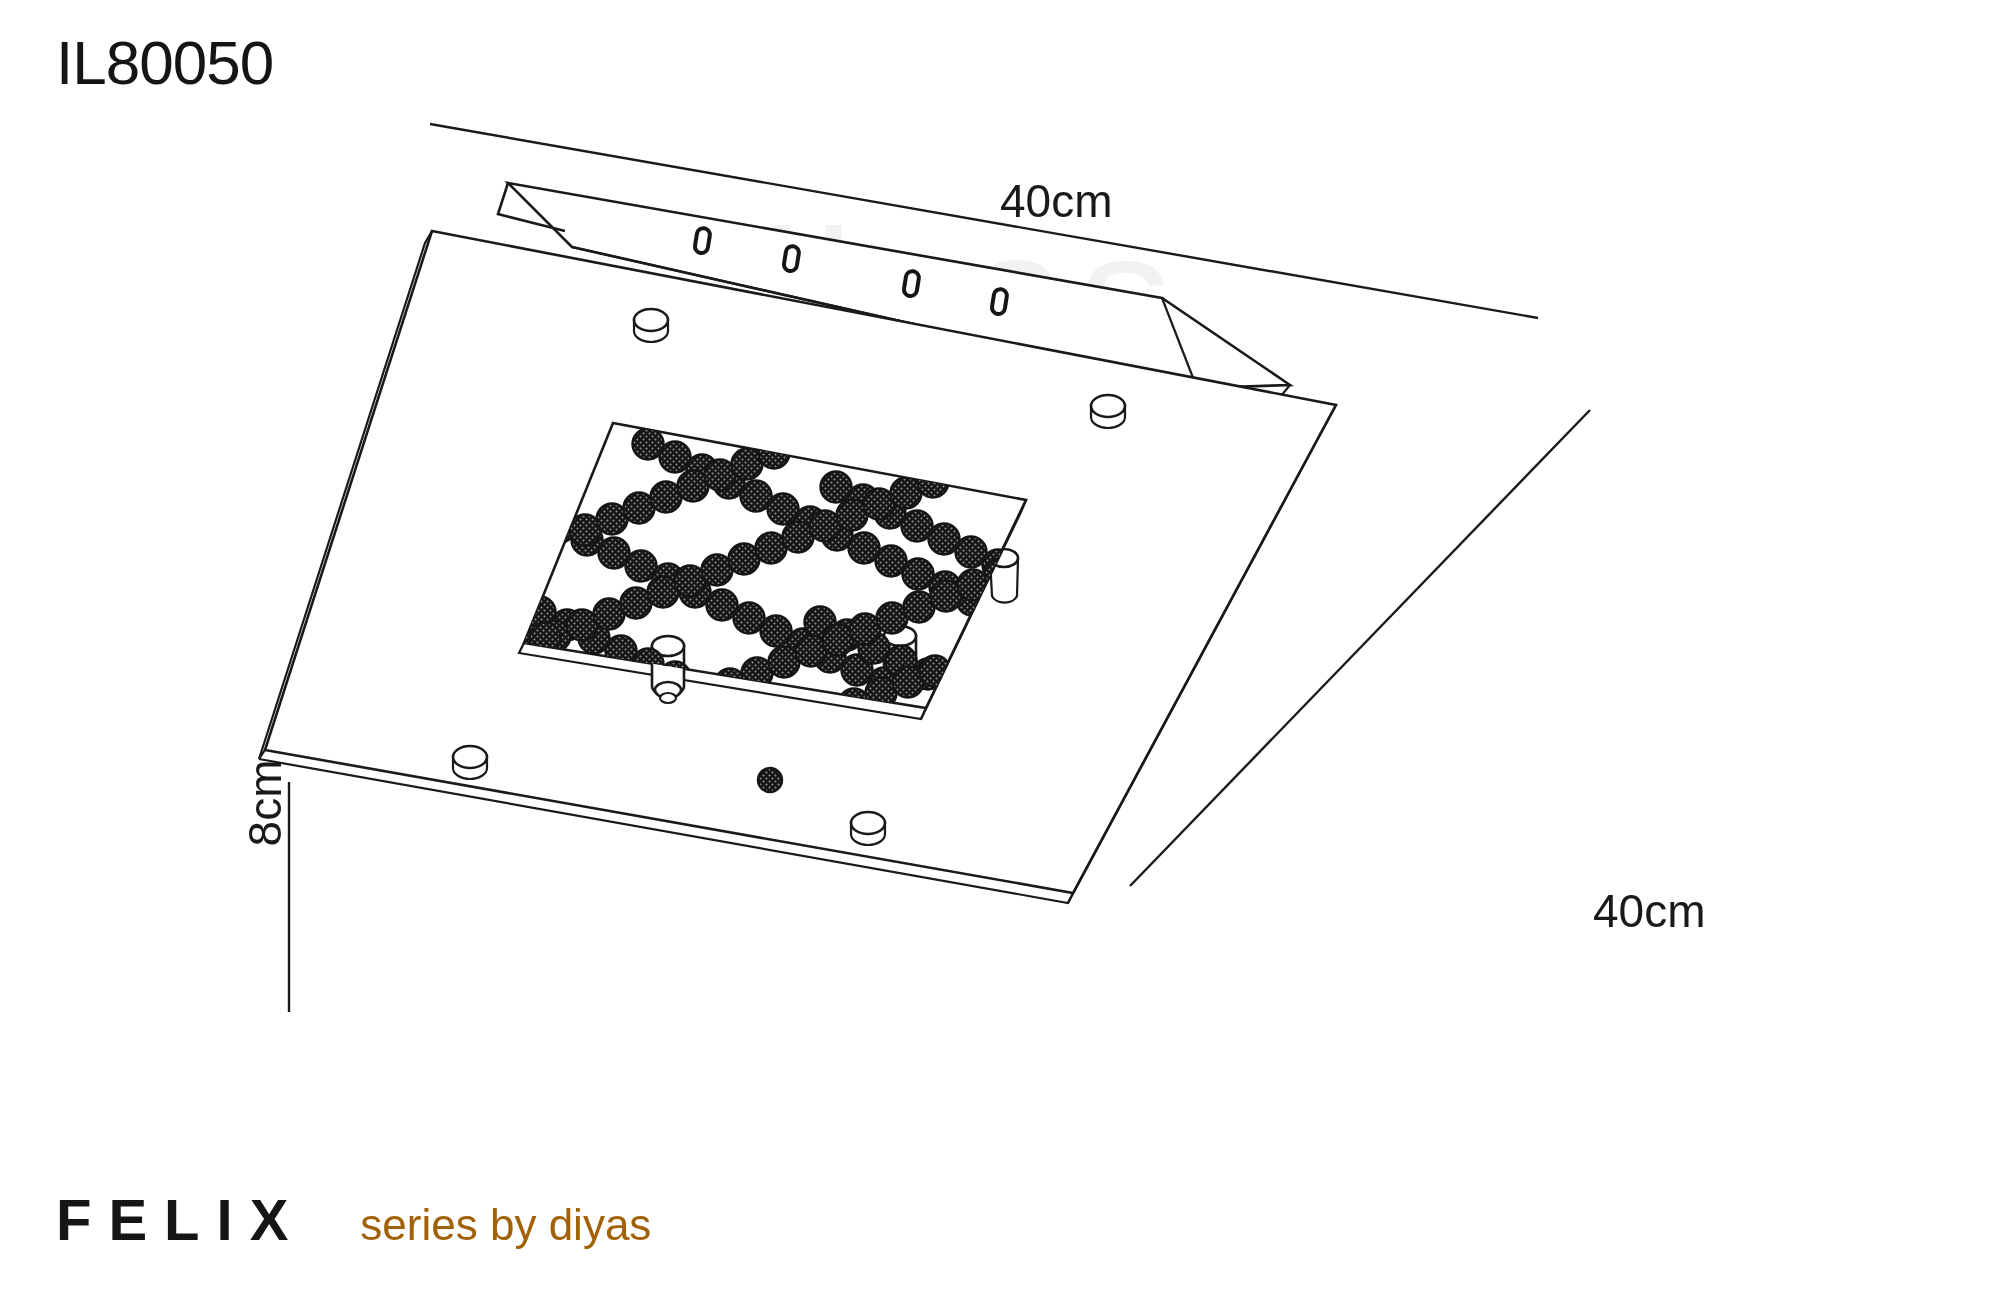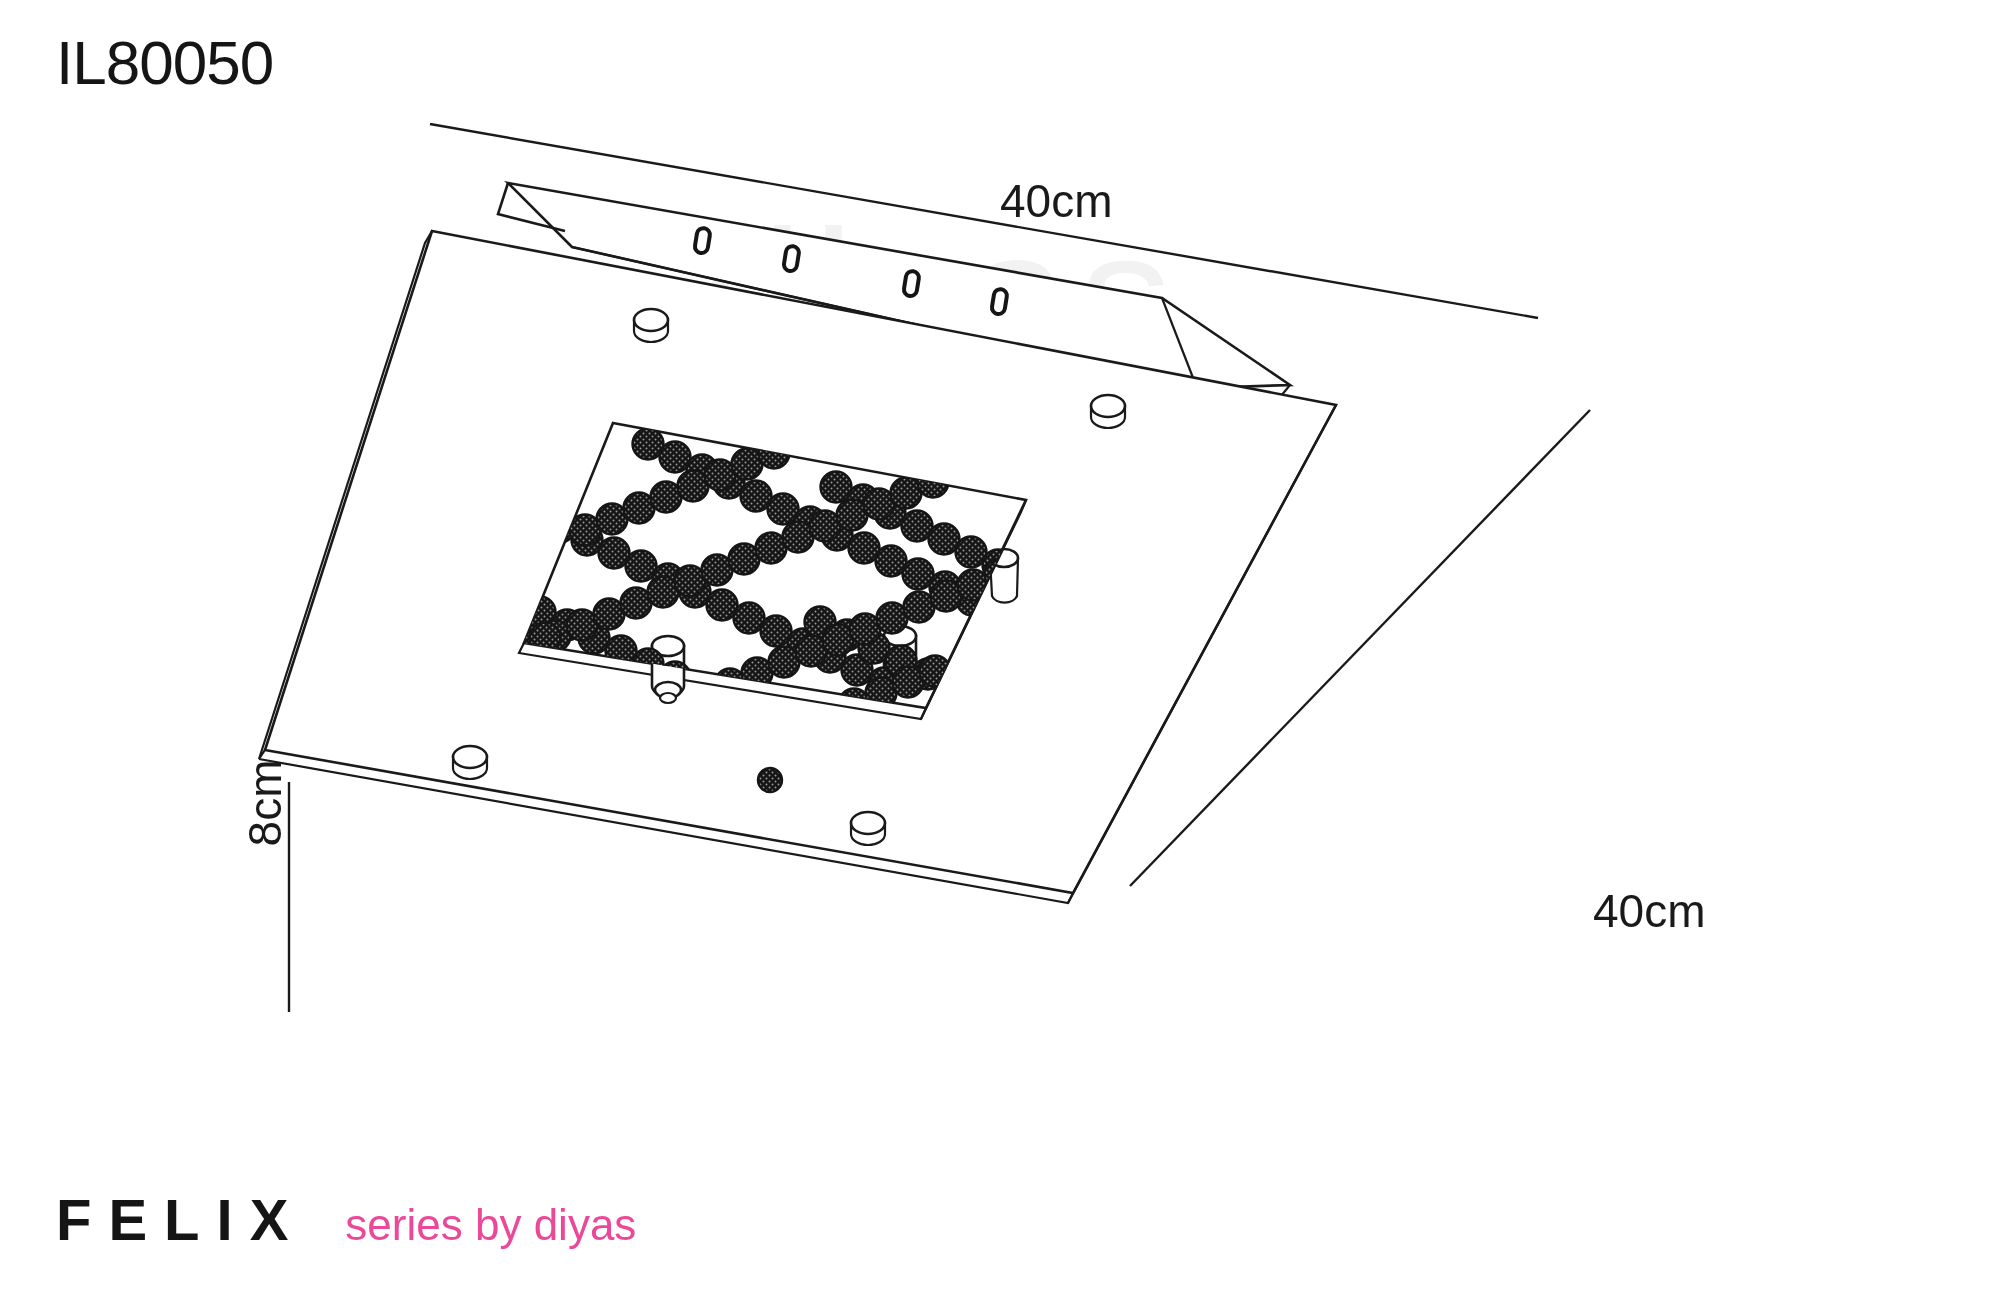--- a/index.html
+++ b/index.html
@@ -22,35 +22,35 @@
     color:#151515;
     line-height:1;
     white-space:nowrap;
   }
 
   .brand-row{
     position:absolute;
     left:56px; top:1175px;
     display:flex;
     align-items:baseline;
-    gap:40px;
+    gap:55px;
     white-space:nowrap;
   }
   .brand-name{
     font-size:58px;
     font-weight:700;
     letter-spacing:17px;
     color:#151515;
     line-height:1;
   }
   .brand-series{
     font-size:44px;
     font-weight:400;
     letter-spacing:0px;
-    color:#ec4899;
+    color:#a16207;
     line-height:1;
     margin-top:28px;
   }
 
   .dim{
     position:absolute;
     font-size:46px;
     font-weight:400;
     color:#1a1a1a;
     line-height:1;

